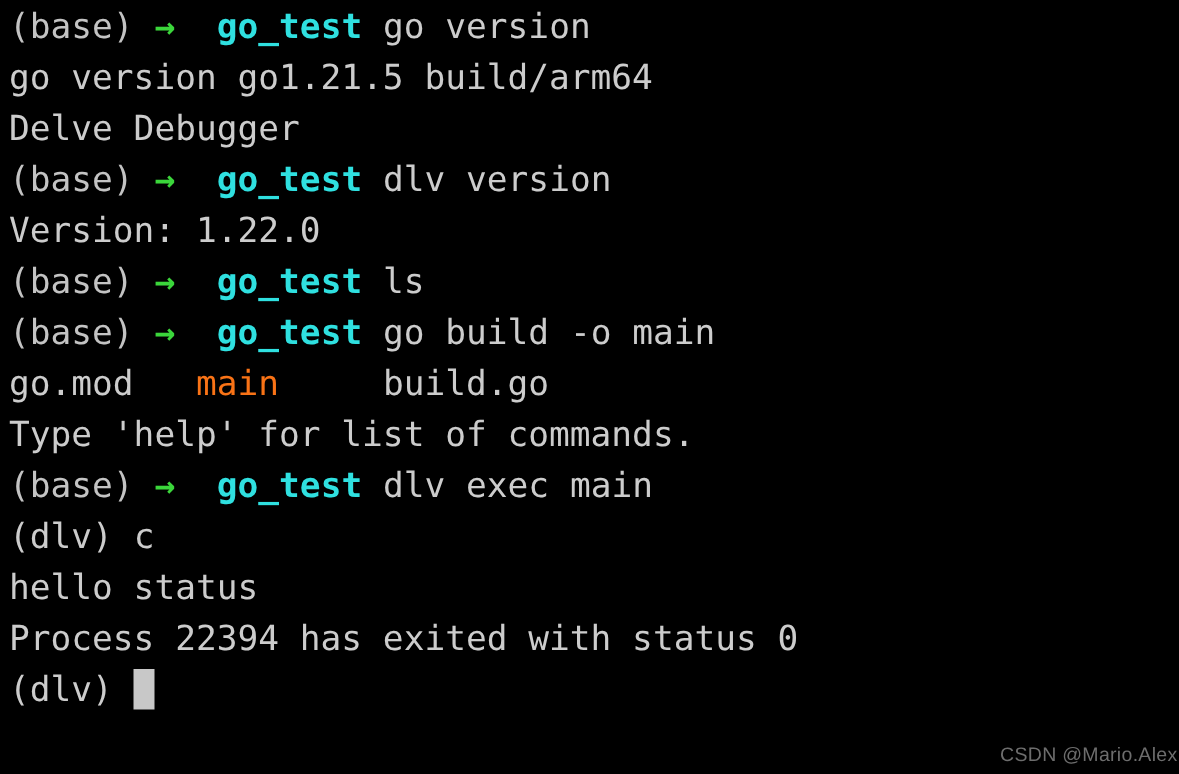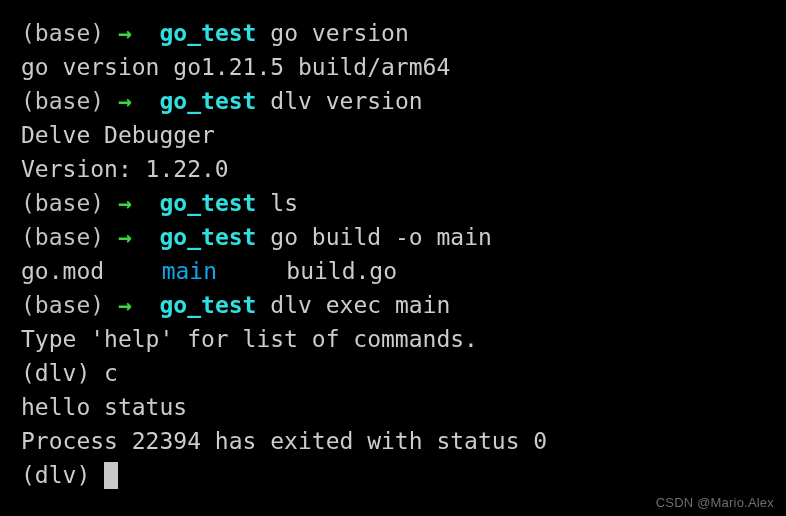--- a/index.html
+++ b/index.html
@@ -12,79 +12,79 @@
     width: 786px;
     height: 516px;
     overflow: hidden;
     font-family: "DejaVu Sans Mono", "Liberation Mono", monospace;
   }
   #terminal {
     position: relative;
     width: 786px;
     height: 516px;
     background: #000000;
-    padding: 16px;
+    padding: 1px;
     box-sizing: border-box;
   }
   .line {
     height: 34px;
     line-height: 34px;
     padding-left: 5px;
     font-size: 23px;
     white-space: pre;
     color: #cccccc;
     letter-spacing: 0px;
   }
   .seg { white-space: pre; }
   .c-default { color: #cccccc; }
   .c-env     { color: #c3c3c3; }
   .c-arrow   { color: #3bd63b; font-weight: bold; }
   .c-dir     { color: #2fe0e0; font-weight: bold; }
-  .c-exec    { color: #0ea5e9; margin-left: 16px; }
+  .c-exec    { color: #f97316; }
   .cursor {
     display: inline-block;
     width: 14px;
     height: 27px;
     background: #c8c8c8;
     vertical-align: -6px;
   }
   #watermark {
     position: absolute;
-    right: 12px;
+    right: 1px;
     bottom: 6px;
     font-family: "Liberation Sans", sans-serif;
     font-size: 13px;
     color: #6d6d6d;
     letter-spacing: 0.2px;
     white-space: pre;
   }
 </style>
 </head>
 <body>
 
 <div id="terminal">
 
   <div class="line"><span class="seg c-env">(base)</span><span class="seg c-default"> </span><span class="seg c-arrow">→</span><span class="seg c-default">  </span><span class="seg c-dir">go_test</span><span class="seg c-default"> </span><span class="seg c-default">go version</span></div>
 
   <div class="line c-default">go version go1.21.5 build/arm64</div>
 
+  <div class="line c-default">Delve Debugger</div>
+
   <div class="line"><span class="seg c-env">(base)</span><span class="seg c-default"> </span><span class="seg c-arrow">→</span><span class="seg c-default">  </span><span class="seg c-dir">go_test</span><span class="seg c-default"> </span><span class="seg c-default">dlv version</span></div>
-
-  <div class="line c-default">Delve Debugger</div>
   <div class="line c-default">Version: 1.22.0</div>
 
   <div class="line"><span class="seg c-env">(base)</span><span class="seg c-default"> </span><span class="seg c-arrow">→</span><span class="seg c-default">  </span><span class="seg c-dir">go_test</span><span class="seg c-default"> </span><span class="seg c-default">ls</span></div>
 
   <div class="line"><span class="seg c-env">(base)</span><span class="seg c-default"> </span><span class="seg c-arrow">→</span><span class="seg c-default">  </span><span class="seg c-dir">go_test</span><span class="seg c-default"> </span><span class="seg c-default">go build -o main</span></div>
 
   <div class="line"><span class="seg c-default">go.mod</span><span class="seg">   </span><span class="seg c-exec">main</span><span class="seg">     </span><span class="seg c-default">build.go</span></div>
 
+  <div class="line c-default">Type 'help' for list of commands.</div>
+
   <div class="line"><span class="seg c-env">(base)</span><span class="seg c-default"> </span><span class="seg c-arrow">→</span><span class="seg c-default">  </span><span class="seg c-dir">go_test</span><span class="seg c-default"> </span><span class="seg c-default">dlv exec main</span></div>
-
-  <div class="line c-default">Type 'help' for list of commands.</div>
 
   <div class="line"><span class="seg c-default">(dlv)</span><span class="seg c-default"> </span><span class="seg c-default">c</span></div>
 
   <div class="line c-default">hello status</div>
 
   <div class="line c-default">Process 22394 has exited with status 0</div>
 
   <div class="line"><span class="seg c-default">(dlv)</span><span class="seg c-default"> </span><span class="cursor"></span></div>
 
   <div id="watermark">CSDN @Mario.Alex</div>

